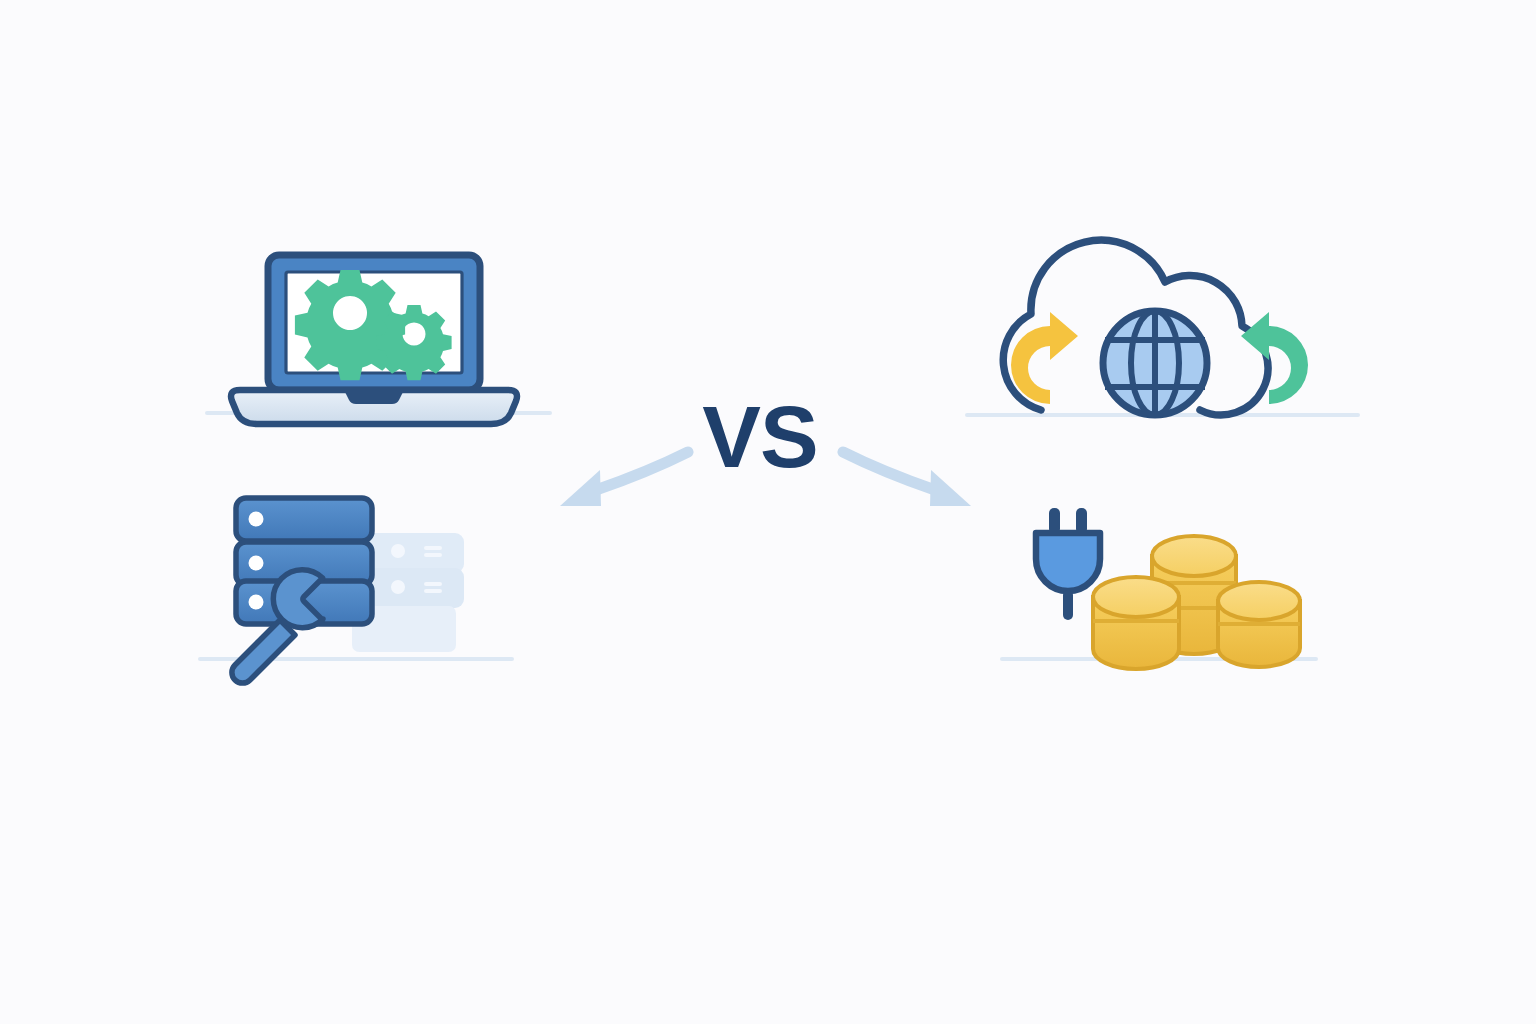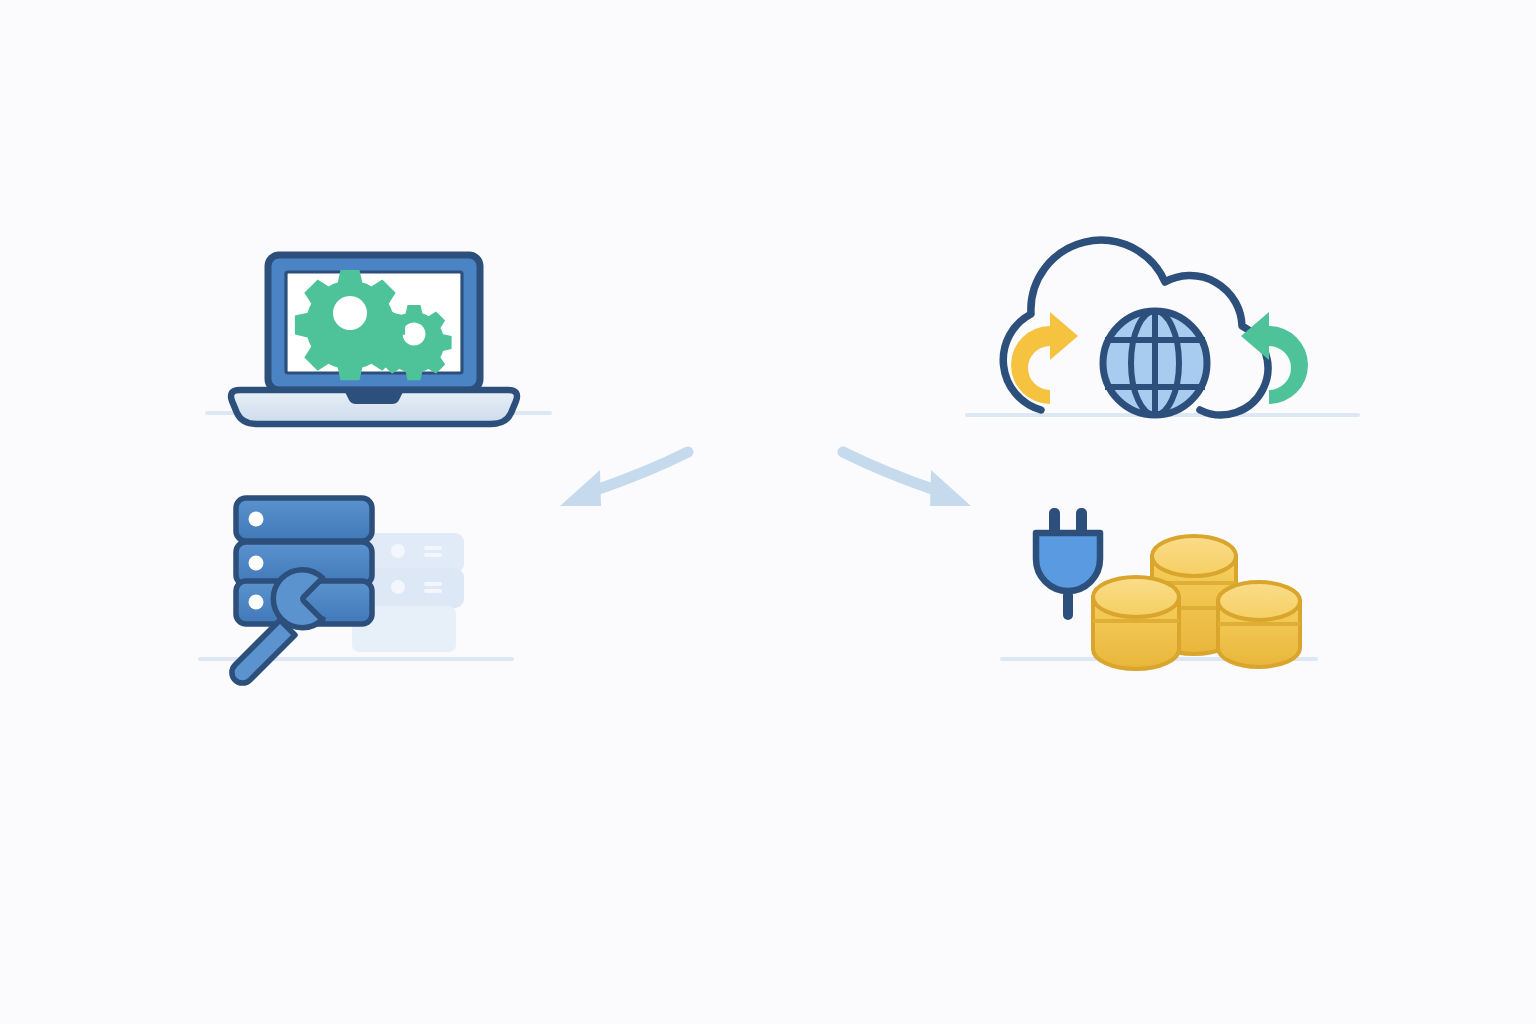--- a/index.html
+++ b/index.html
@@ -223,13 +223,14 @@
 
       <g>
         <path d="M 1093 597 v 52 a 43 20 0 0 0 86 0 v -52 Z" fill="url(#gCoinBody)" stroke="#d9a52c" stroke-width="4"></path>
         <line x1="1093" y1="621" x2="1179" y2="621" stroke="#dfae35" stroke-width="4"></line>
         <ellipse cx="1136" cy="597" rx="43" ry="20" fill="url(#gCoinTop)" stroke="#d9a52c" stroke-width="4"></ellipse>
       </g>
     </g>
 
   </svg>
 
+  <div class="vs-label">VS</div>
 </div>
 
 </body></html>

